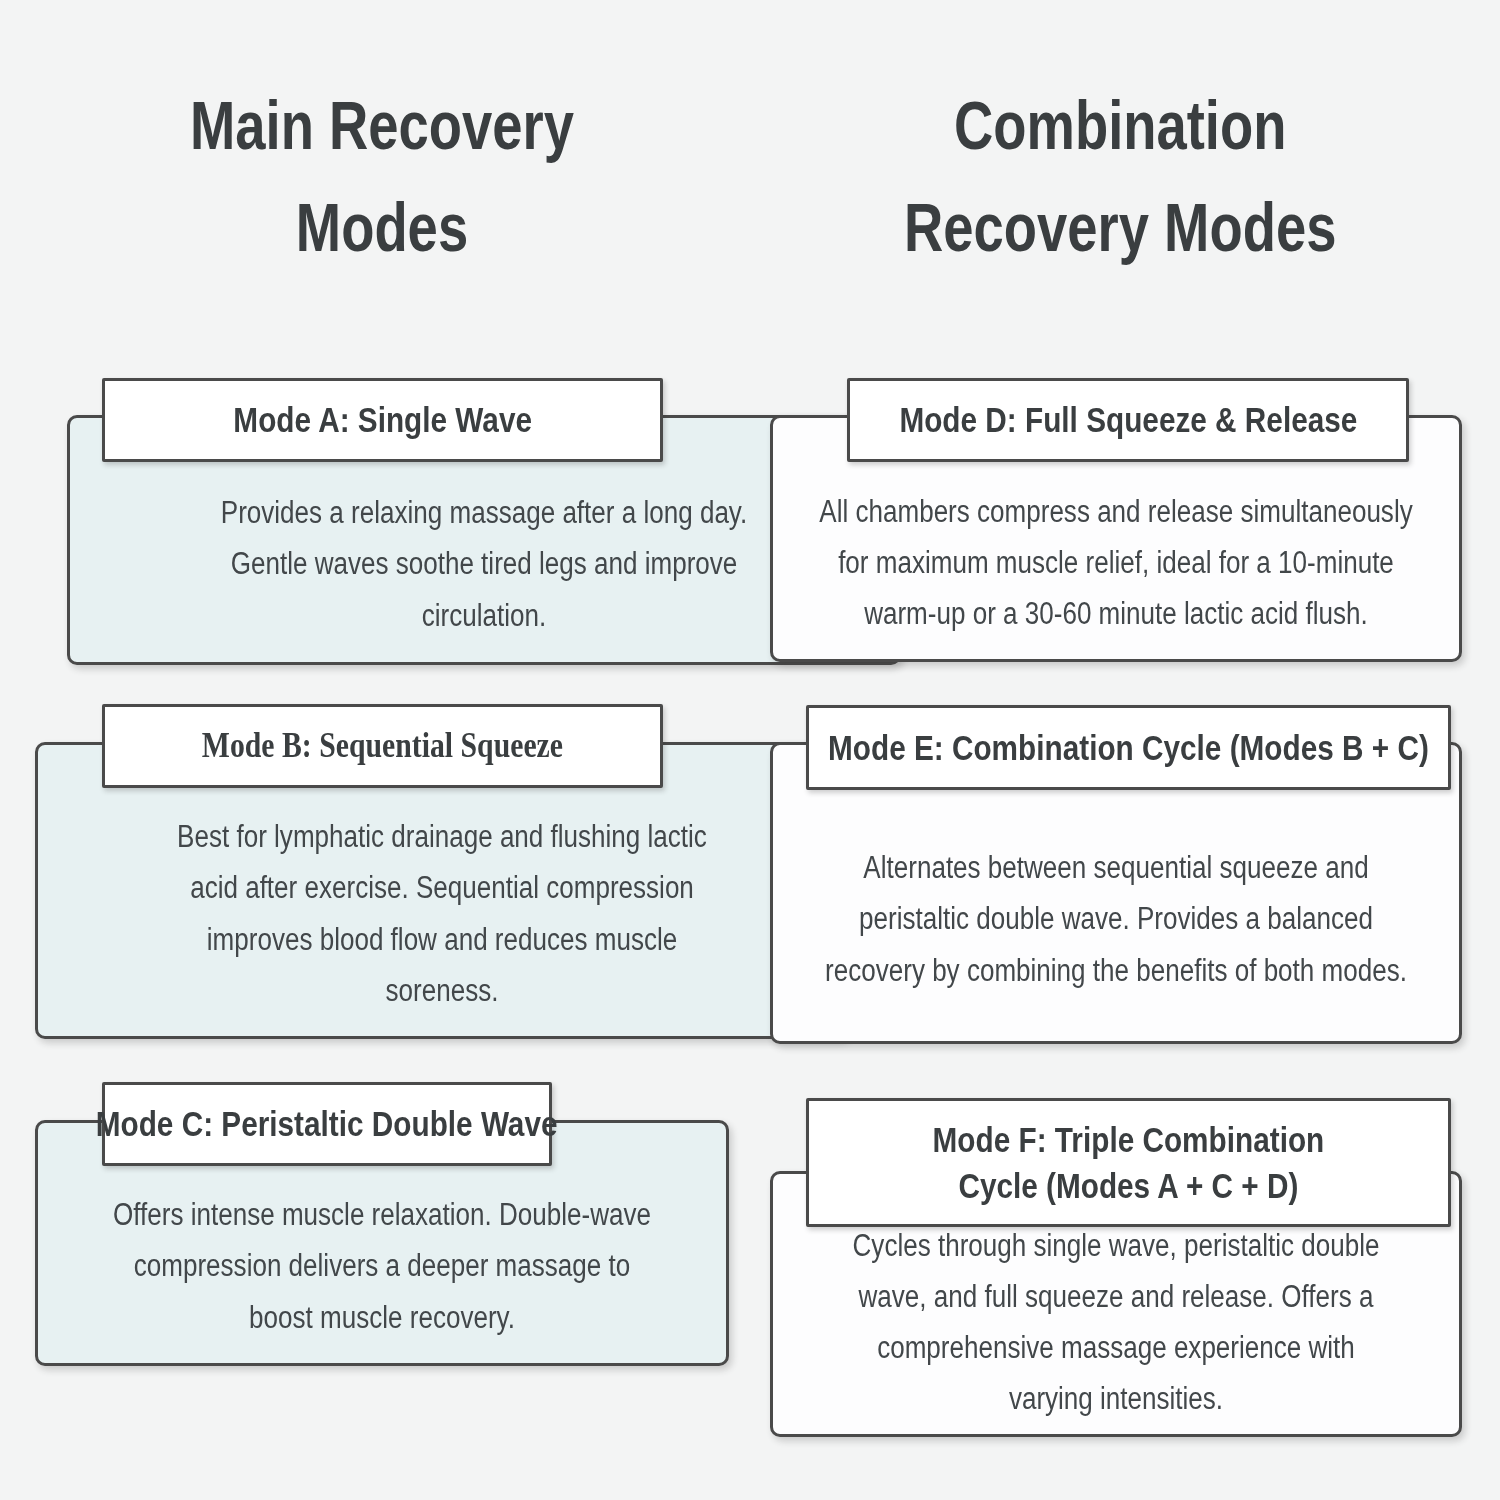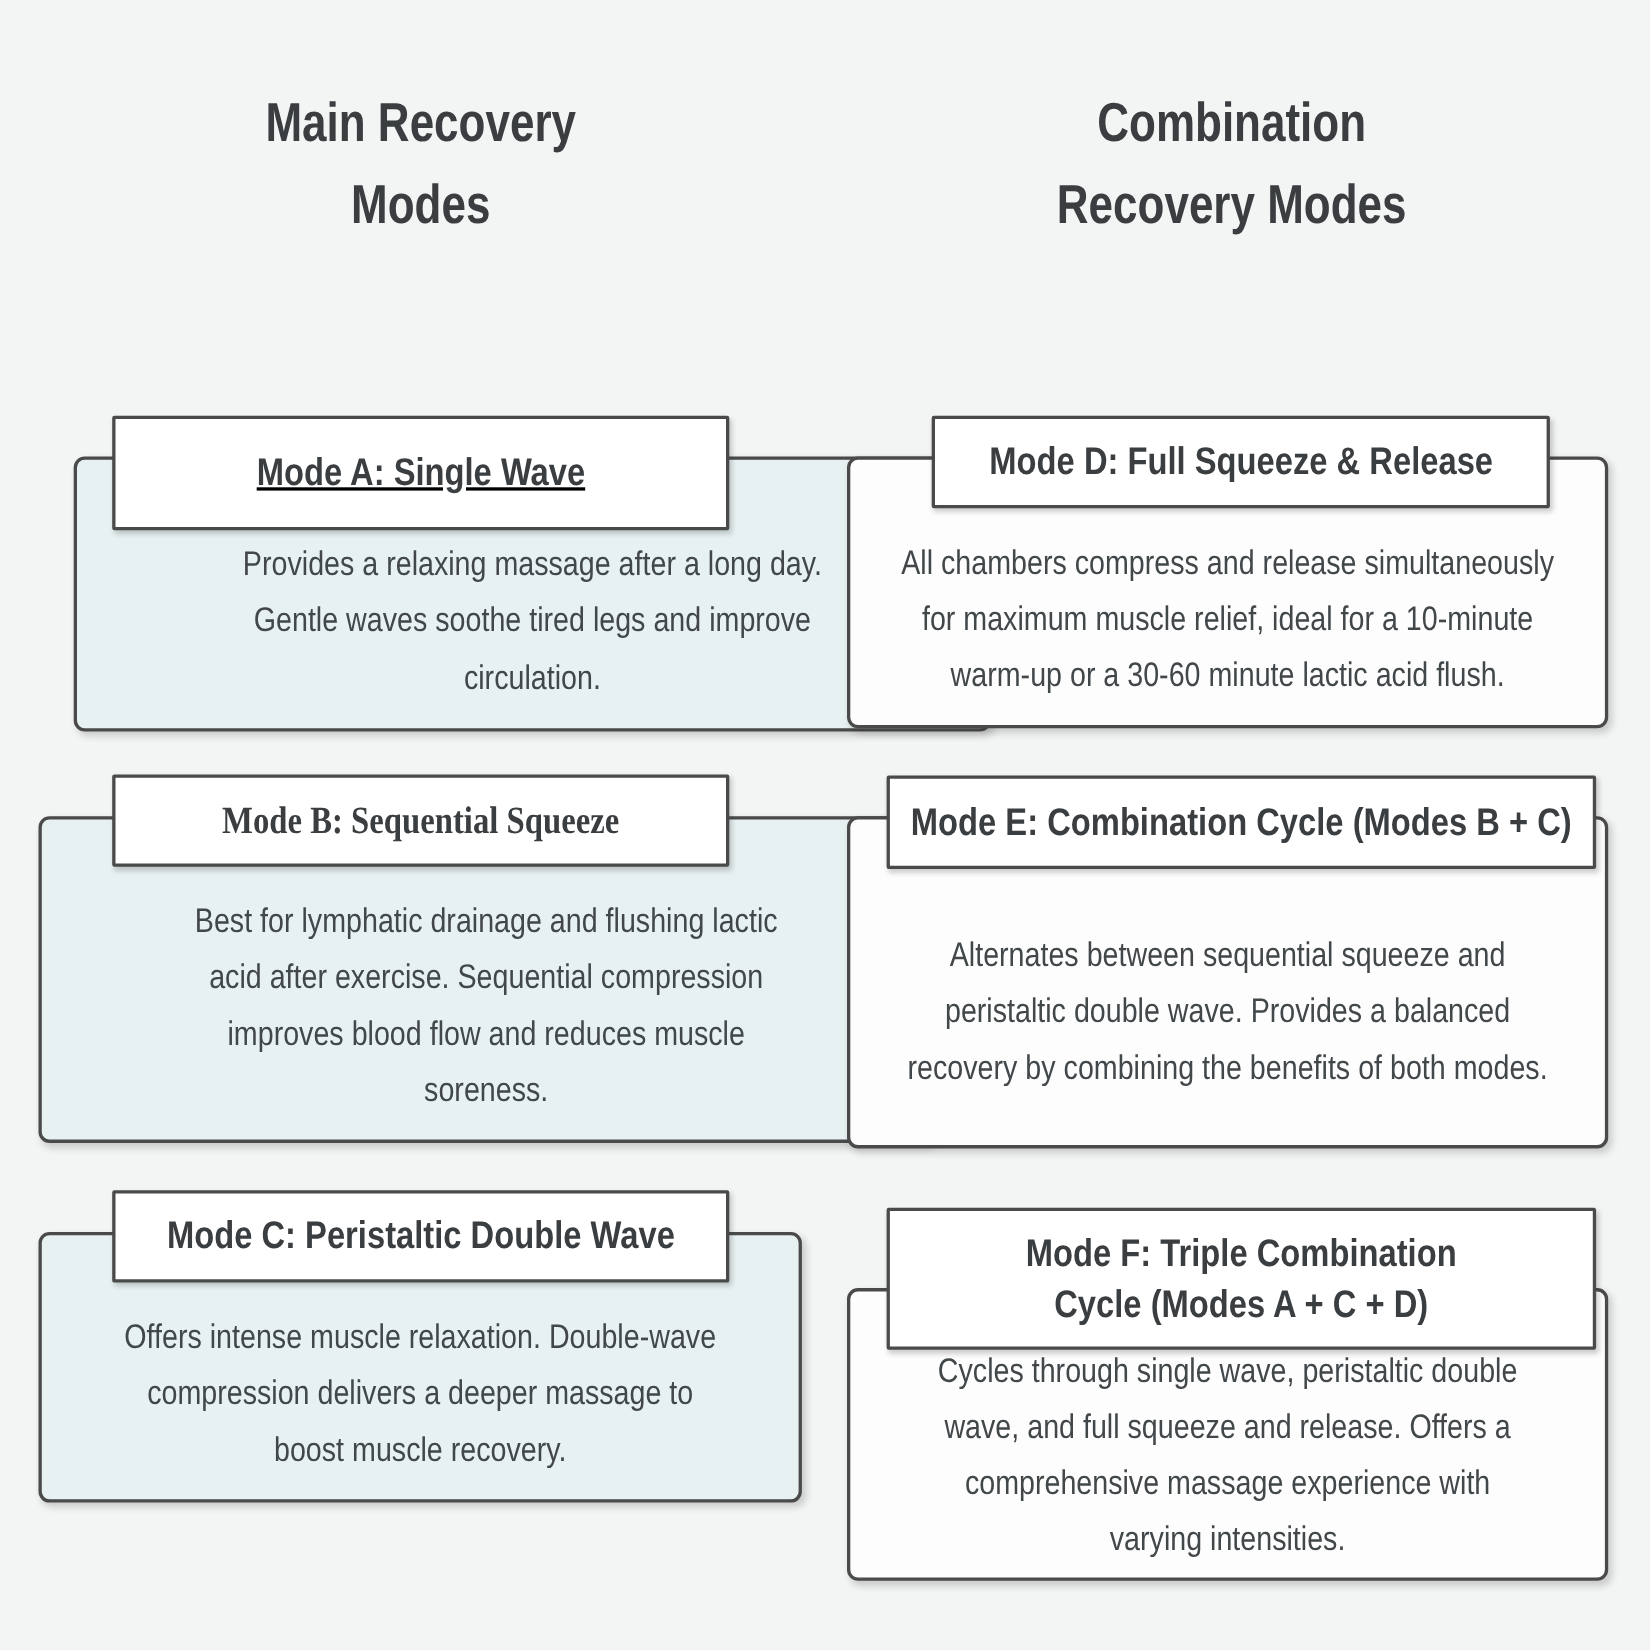--- a/index.html
+++ b/index.html
@@ -18,21 +18,21 @@
     position:relative;
     background:var(--bg);
     font-family:"Liberation Sans", sans-serif;
     overflow:hidden;
   }
   .header{
     position:absolute;
     text-align:center;
     color:var(--text-dark);
     font-weight:bold;
-    font-size:50px;
+    font-size:68px;
   }
   .header span{
     display:inline-block;
     white-space:pre-line;
     line-height:1.5;
     transform:scaleX(0.80);
   }
   .title-box{
     position:absolute;
     background:var(--fill-title);
@@ -83,40 +83,40 @@
 
 <div class="header" style="left:35px;top:74px;width:694px;">
   <span>Main Recovery
 Modes</span>
 </div>
 <div class="header" style="left:774px;top:74px;width:692px;">
   <span>Combination
 Recovery Modes</span>
 </div>
 
-<div class="title-box" style="left:102px;top:378px;width:561px;height:104px;text-decoration:underline;">
+<div class="title-box" style="left:102px;top:378px;width:561px;height:84px;">
   <span>Mode A: Single Wave</span>
 </div>
 <div class="body-box left" style="left:35px;top:415px;width:834px;height:250px;padding-top:48px;margin-left:32px;">
   <p>Provides a relaxing massage after a long day.
 Gentle waves soothe tired legs and improve
 circulation.</p>
 </div>
 
 <div class="title-box" style="left:102px;top:704px;width:561px;height:84px;font-family:Liberation Serif, serif;">
   <span>Mode B: Sequential Squeeze</span>
 </div>
 <div class="body-box left" style="left:35px;top:742px;width:814px;height:297px;padding-top:46px;">
   <p>Best for lymphatic drainage and flushing lactic
 acid after exercise. Sequential compression
 improves blood flow and reduces muscle
 soreness.</p>
 </div>
 
-<div class="title-box" style="left:102px;top:1082px;width:561px;height:84px;">
+<div class="title-box" style="left:102px;top:1082px;width:450px;height:84px;">
   <span>Mode C: Peristaltic Double Wave</span>
 </div>
 <div class="body-box left" style="left:35px;top:1120px;width:694px;height:246px;padding-top:46px;">
   <p>Offers intense muscle relaxation. Double-wave
 compression delivers a deeper massage to
 boost muscle recovery.</p>
 </div>
 
 <div class="title-box" style="left:847px;top:378px;width:562px;height:84px;">
   <span>Mode D: Full Squeeze &amp; Release</span>

